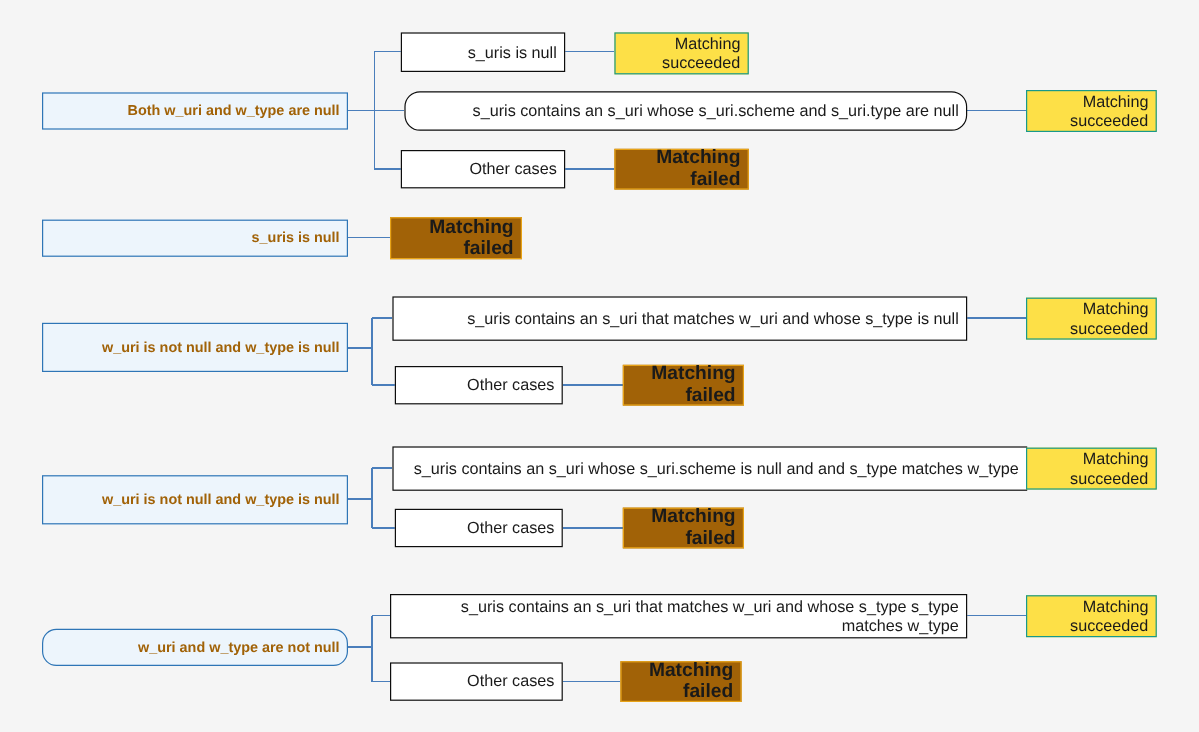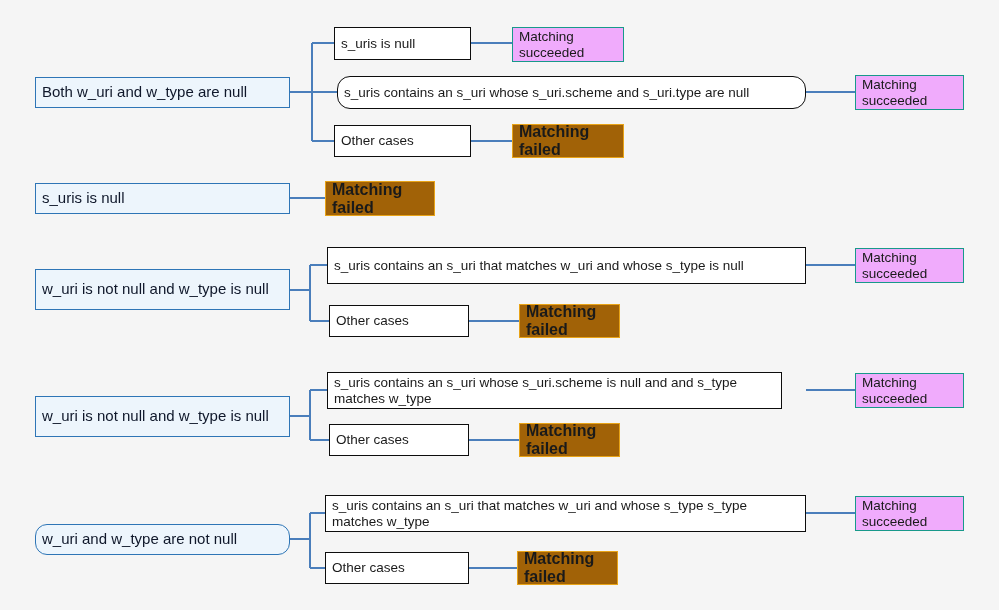--- a/index.html
+++ b/index.html
@@ -26,44 +26,45 @@
     width: 999px;
     height: 610px;
     pointer-events: none;
   }
   .node {
     position: absolute;
     box-sizing: border-box;
     display: flex;
     align-items: center;
     justify-content: center;
-    text-align: left;
+    text-align: right;
     line-height: 1.12;
     padding: 1px 6px;
     z-index: 2;
   }
   .node span {
     display: block;
     width: 100%;
   }
   .node.root {
     border: 1.4px solid #2e75b6;
     background: #edf5fc;
-    color: #0f172a;
-    font-size: 15px;
+    color: #a16207;
+    font-size: 12px;
+    font-weight: bold;
   }
   .node.cond {
     border: 1.4px solid #0d0d0d;
     background: #ffffff;
     color: #1a1a1a;
     font-size: 13.5px;
   }
   .node.ok {
     border: 1.4px solid #18998a;
-    background: #f0abfc;
+    background: #fde047;
     color: #1a1a1a;
     font-size: 13.5px;
   }
   .node.fail {
     border: 1.4px solid #e8a317;
     background: #a16207;
     color: #1a1a1a;
     font-size: 16px;
     font-weight: bold;
   }
@@ -170,21 +171,21 @@
   </div>
 
   <div class="node fail" style="left:519px; top:304px; width:101px; height:34px;">
     <span>Matching failed</span>
   </div>
 
   <div class="node root" style="left:35px; top:396px; width:255px; height:41px;">
     <span>w_uri is not null and w_type is null</span>
   </div>
 
-  <div class="node cond" style="left:327px; top:372px; width:455px; height:37px;">
+  <div class="node cond" style="left:327px; top:372px; width:529px; height:37px;">
     <span>s_uris contains an s_uri whose s_uri.scheme is null and and s_type matches w_type</span>
   </div>
 
   <div class="node ok" style="left:855px; top:373px; width:109px; height:35px;">
     <span>Matching succeeded</span>
   </div>
 
   <div class="node cond" style="left:329px; top:424px; width:140px; height:32px;">
     <span>Other cases</span>
   </div>

